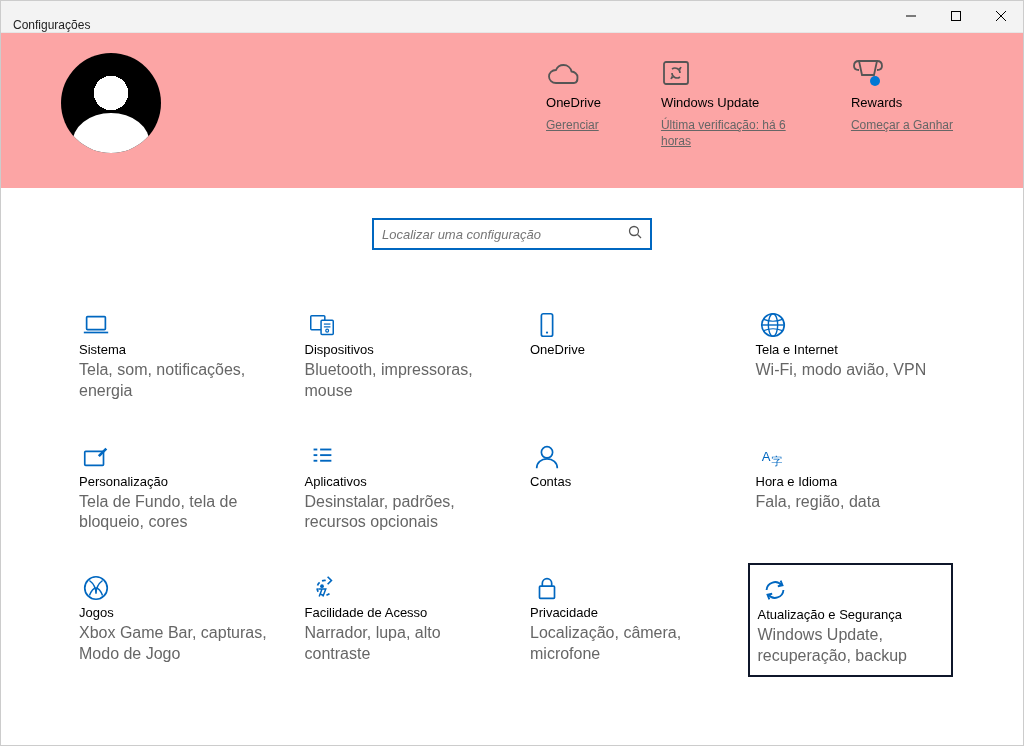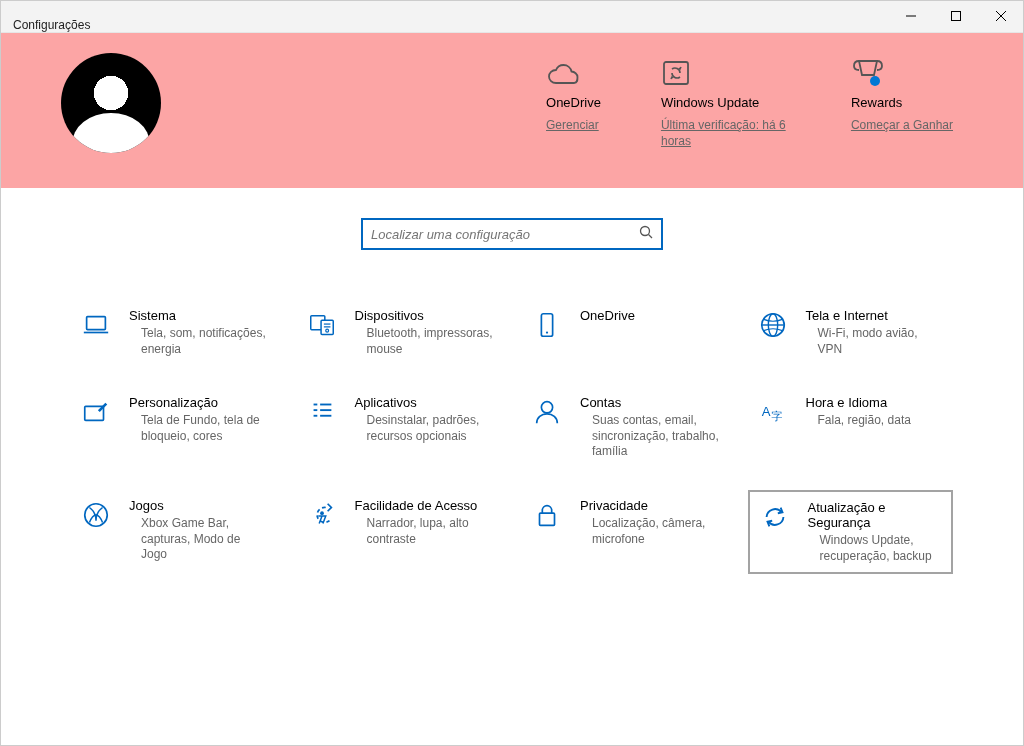--- a/index.html
+++ b/index.html
@@ -18,33 +18,33 @@
 .avatar::after{ content:""; position:absolute; bottom:-22px; left:50%; transform:translateX(-50%); width:78px; height:62px; background:#fff; border-radius:50% 50% 0 0; }
 .header-spacer { flex: 1; }
 .status-row { display: flex; gap: 60px; padding-right: 30px; }
 .status-item { display: flex; flex-direction: column; align-items: flex-start; gap: 8px; max-width: 130px; }
 .status-icon { height: 34px; display: flex; align-items: flex-end; color: #3a3a3a; }
 .status-title { font-size: 13px; color: #000; font-weight: 400; }
 .status-sub { font-size: 12px; color: #666; line-height: 1.3; text-decoration: underline; }
 
 
 .search-row { display: flex; justify-content: center; padding: 30px 0 20px; background: #fff; }
-.search-box { width: 302px; height: 32px; border: 2px solid #0067c0; display: flex; align-items: center; padding: 1px 8px; }
+.search-box { width: 280px; height: 32px; border: 2px solid #0067c0; display: flex; align-items: center; padding: 1px 8px; }
 .search-box input { flex: 1; border: none; outline: none; font-size: 13px; font-style: italic; color: #555; background: transparent; }
 .search-box .sicon { color: #555; }
 
 
 .categories { display: grid; grid-template-columns: repeat(4, 1fr); gap: 22px 20px; padding: 30px 70px 0 70px; background: #fff; }
-.cat { display: flex; gap: 16px; padding: 8px; align-items: flex-start; }
-.cat.highlighted { border: 2px solid #a3a3a3; }
+.cat { display: flex; padding: 8px; align-items: flex-start; flex-direction: column; }
+.cat.highlighted { border: 2px solid #0f172a; }
 .cat-icon { width: 34px; height: 34px; flex-shrink: 0; display: flex; align-items: center; justify-content: center; color: #0067c0; }
 .cat-icon svg { width: 30px; height: 30px; }
 .cat-text { display: flex; flex-direction: column; gap: 3px; }
 .cat-title { font-size: 13px; color: #000; font-weight: 400; }
-.cat-desc { font-size: 12px; color: #666; line-height: 1.3; margin-left: 12px; }
+.cat-desc { font-size: 16px; color: #666; line-height: 1.3; }
 </style>
 </head>
 <body>
 
 <div class="titlebar">
   <div class="title">Configurações</div>
   <div class="win-controls">
     <div class="win-btn">
         <svg viewBox="0 0 10 10">
           <line x1="0" y1="5" x2="10" y2="5" stroke="currentColor" stroke-width="1"></line>
@@ -205,21 +205,20 @@
 
   <div class="cat">
     <div class="cat-icon">
         <svg viewBox="0 0 32 32">
           <circle cx="16" cy="11" r="6" fill="none" stroke="currentColor" stroke-width="1.8"></circle>
           <path d="M5 28c0-6 5-10 11-10s11 4 11 10" fill="none" stroke="currentColor" stroke-width="1.8"></path>
         </svg>
       </div>
     <div class="cat-text">
         <div class="cat-title">Contas</div>
-        <div class="cat-desc">Suas contas, email, sincronização, trabalho, família</div>
       </div>
   </div>
 
   <div class="cat">
     <div class="cat-icon">
         <svg viewBox="0 0 32 32">
           <text x="4" y="20" font-size="14" fill="currentColor" font-family="Segoe UI">A</text>
           <text x="14" y="24" font-size="12" fill="currentColor" font-family="Segoe UI">字</text>
         </svg>
       </div>

